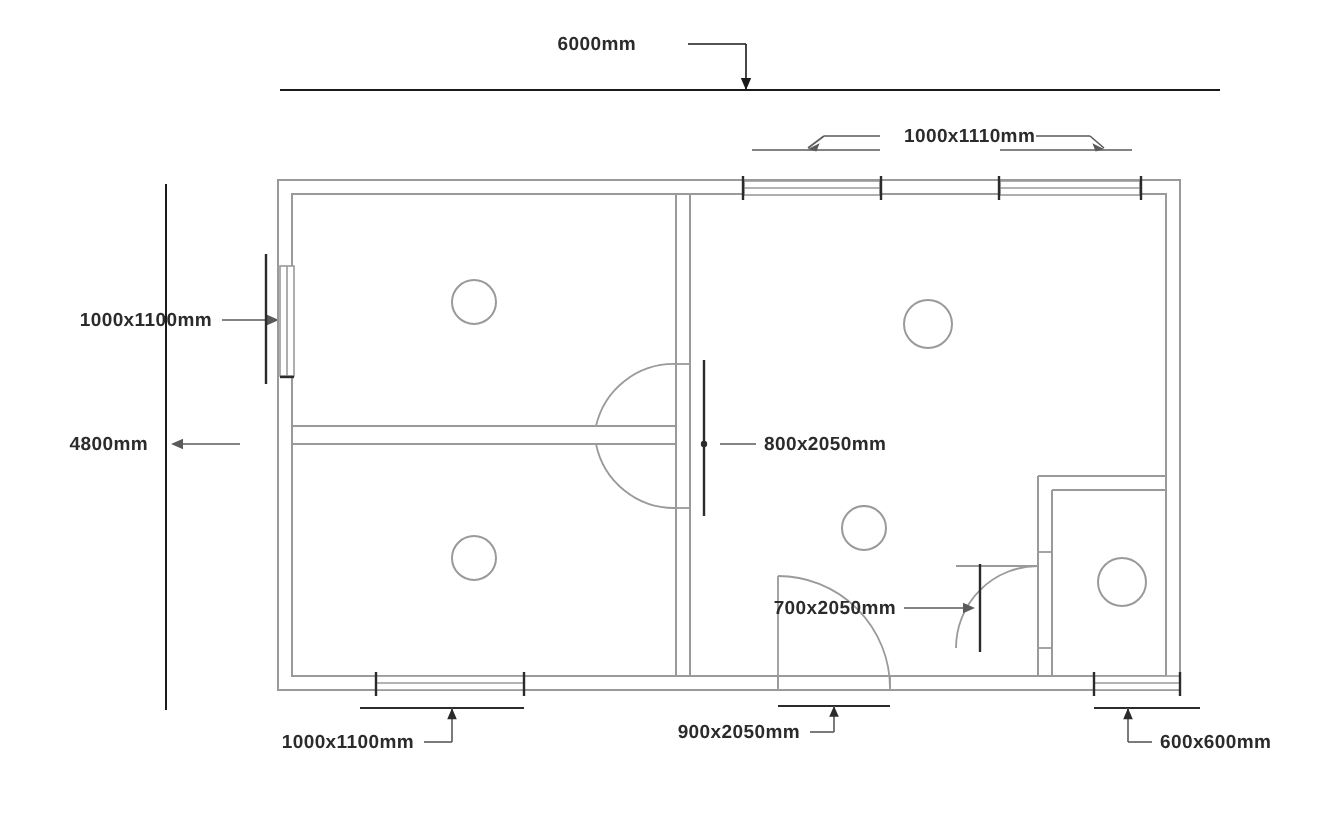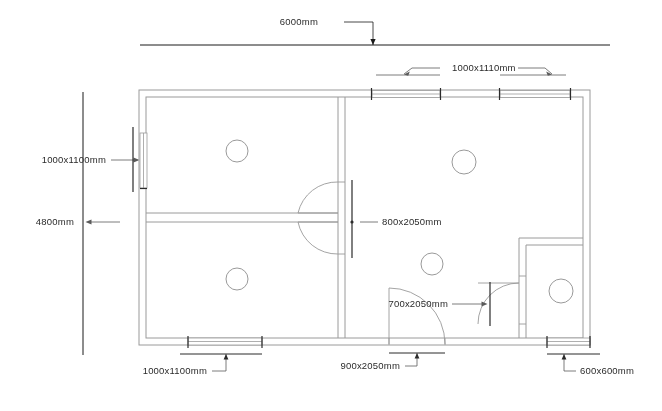--- a/index.html
+++ b/index.html
@@ -13,20 +13,21 @@
     font-family: "Liberation Sans", sans-serif;
     overflow: hidden;
     position: relative;
   }
   #plan-root {
     position: absolute;
     left: 0;
     top: 0;
     width: 662px;
     height: 411px;
+    font-weight: bold;
   }
   svg.plan {
     display: block;
     width: 662px;
     height: 411px;
     background: #ffffff;
   }
   text.dim-label {
     font-family: "Liberation Sans", sans-serif;
     font-size: 9.5px;

